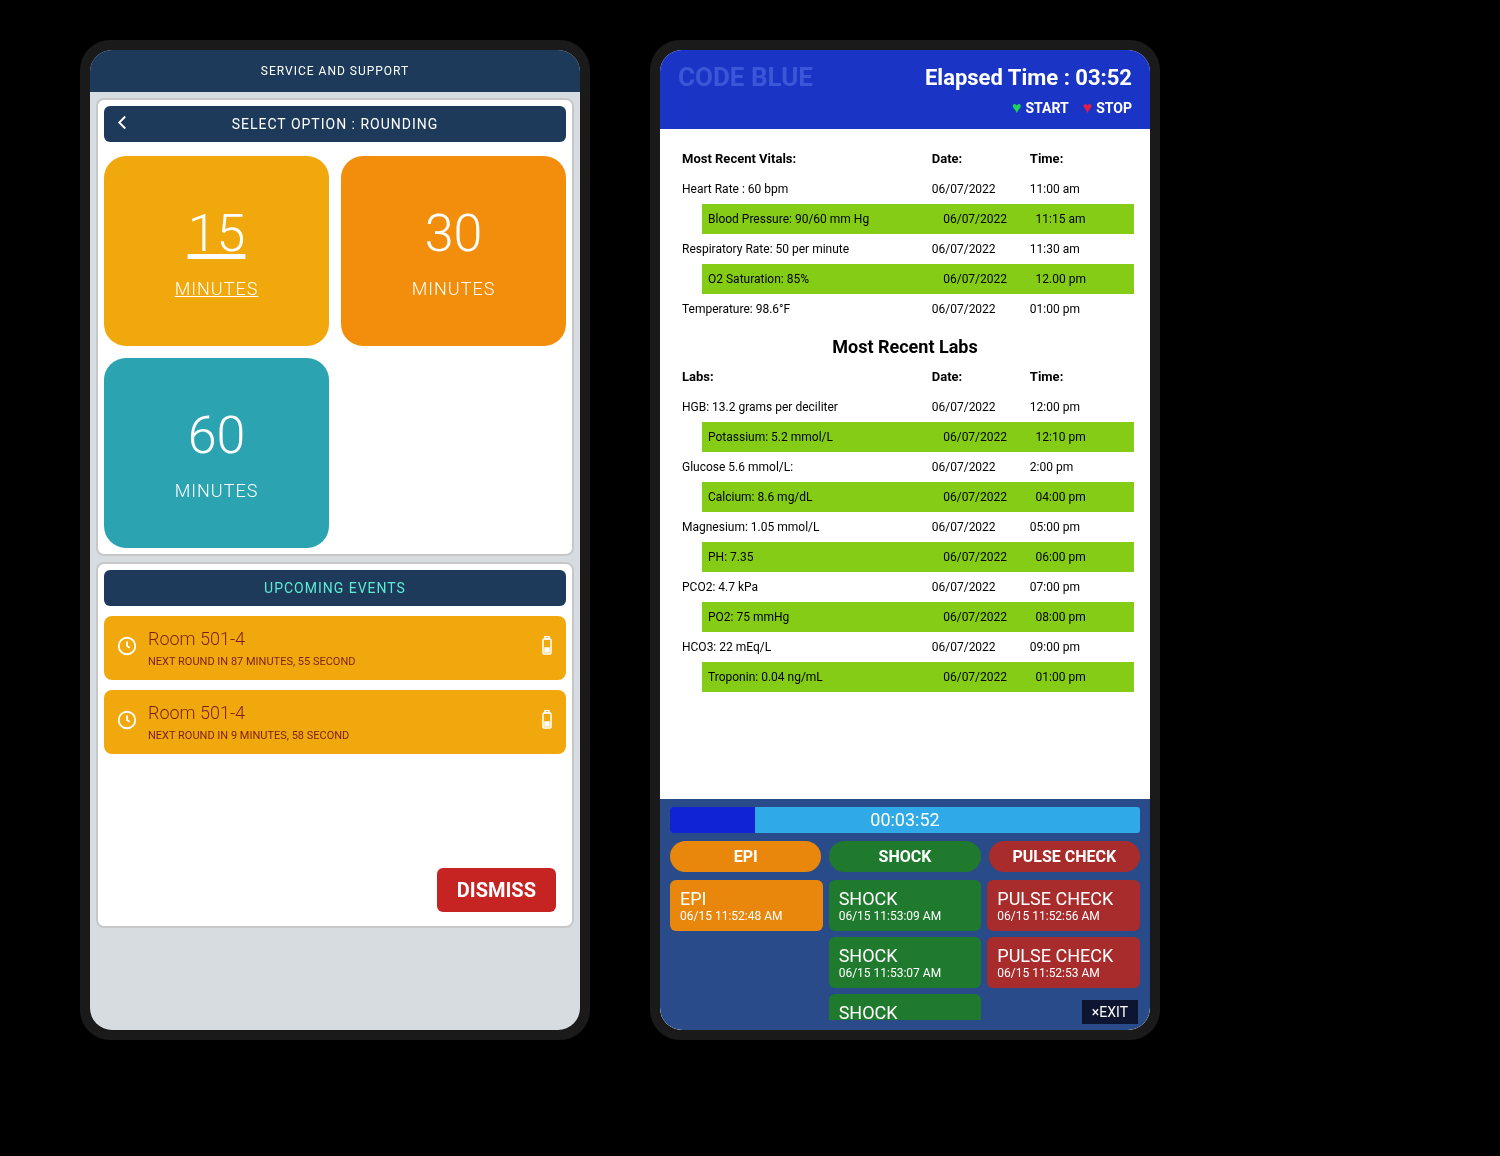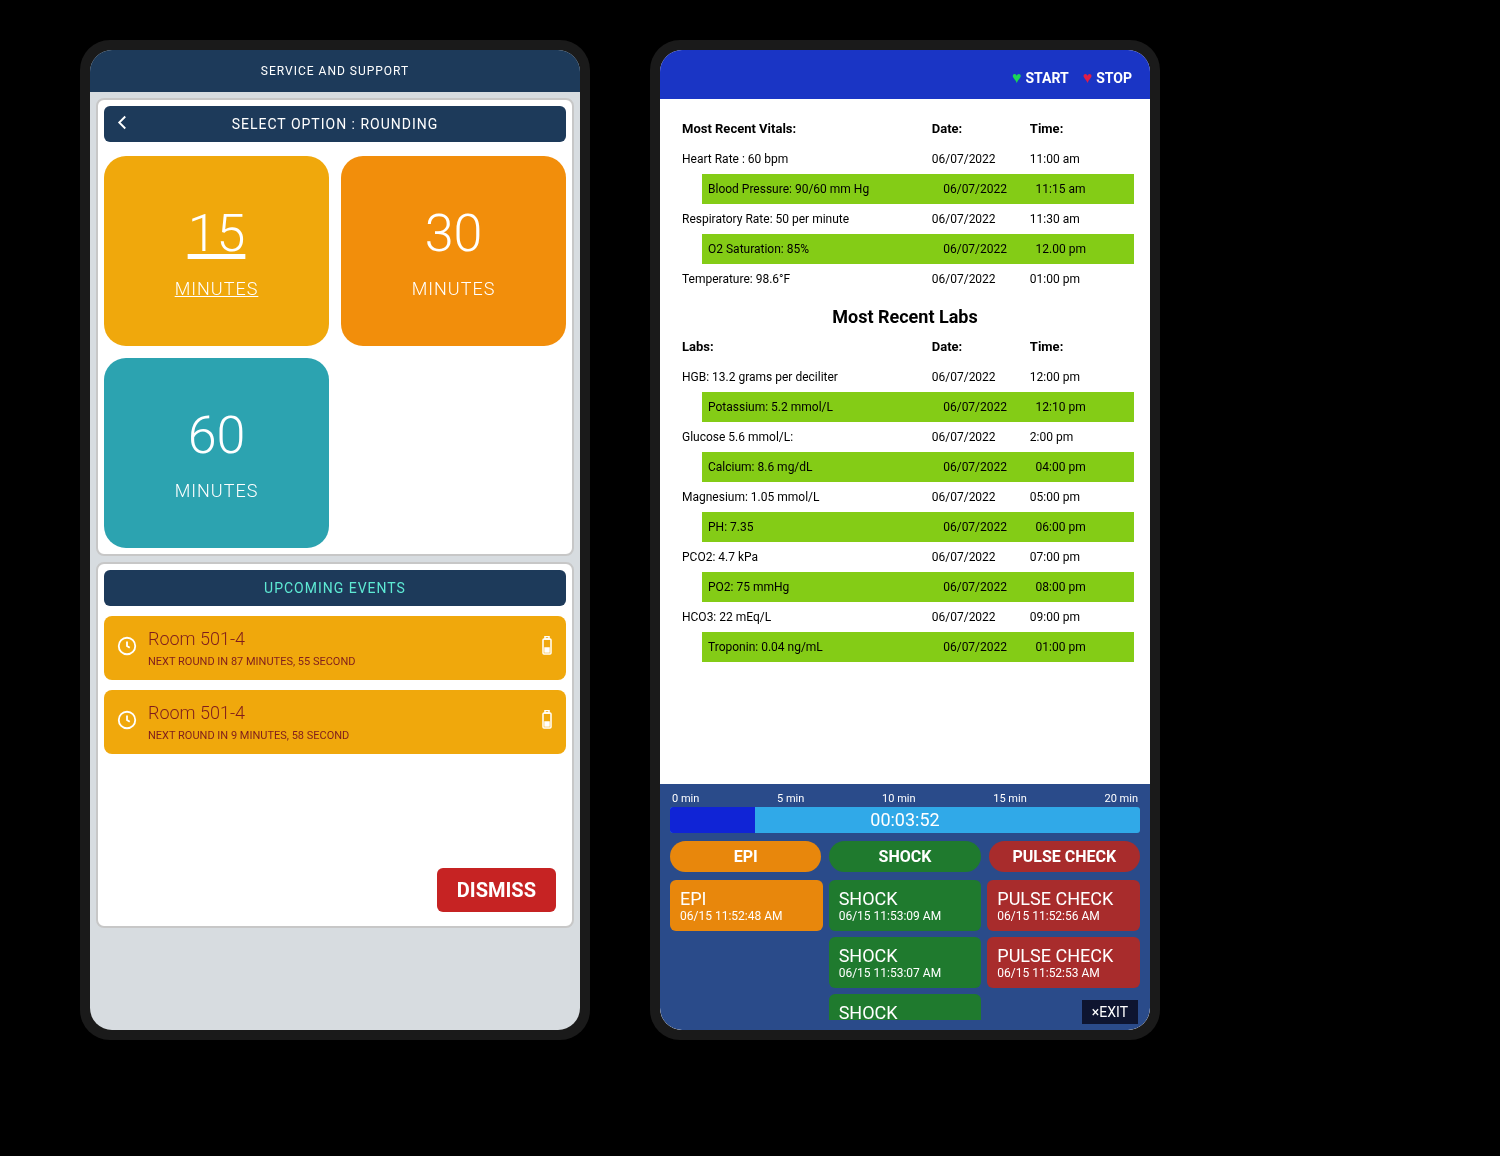--- a/index.html
+++ b/index.html
@@ -148,20 +148,24 @@
         <button class="dismiss">DISMISS</button>
       </div>
     </div>
   </div>
 </div>
 
 <div class="phone p2">
   <div class="screen" style="background:#fff;">
 
     <div class="cb-top">
+      <div class="cb-row1">
+        <div class="cb-title">CODE BLUE</div>
+        <div class="cb-elapsed">Elapsed Time : 03:52</div>
+      </div>
       <div class="cb-row2">
         <span class="ss-btn">
           <span class="heart g">♥</span>
           <span>START</span>
         </span>
         <span class="ss-btn">
           <span class="heart r">♥</span>
           <span>STOP</span>
         </span>
       </div>
@@ -256,27 +260,20 @@
           </div>
           <div class="tbl-row alt">
             <div class="c1">Troponin: 0.04 ng/mL</div>
             <div class="c2">06/07/2022</div>
             <div class="c3">01:00 pm</div>
           </div>
         </div>
     </div>
 
     <div class="bottom">
-      <div class="ticks">
-        <span>0 min</span>
-        <span>5 min</span>
-        <span>10 min</span>
-        <span>15 min</span>
-        <span>20 min</span>
-      </div>
       <div class="prog">
         <div class="prog-fill"></div>
         <div class="prog-label">00:03:52</div>
       </div>
       <div class="pill-row">
         <div class="pill p-orange">EPI</div>
         <div class="pill p-green">SHOCK</div>
         <div class="pill p-red">PULSE CHECK</div>
       </div>
       <div class="log-grid" id="log-grid">

